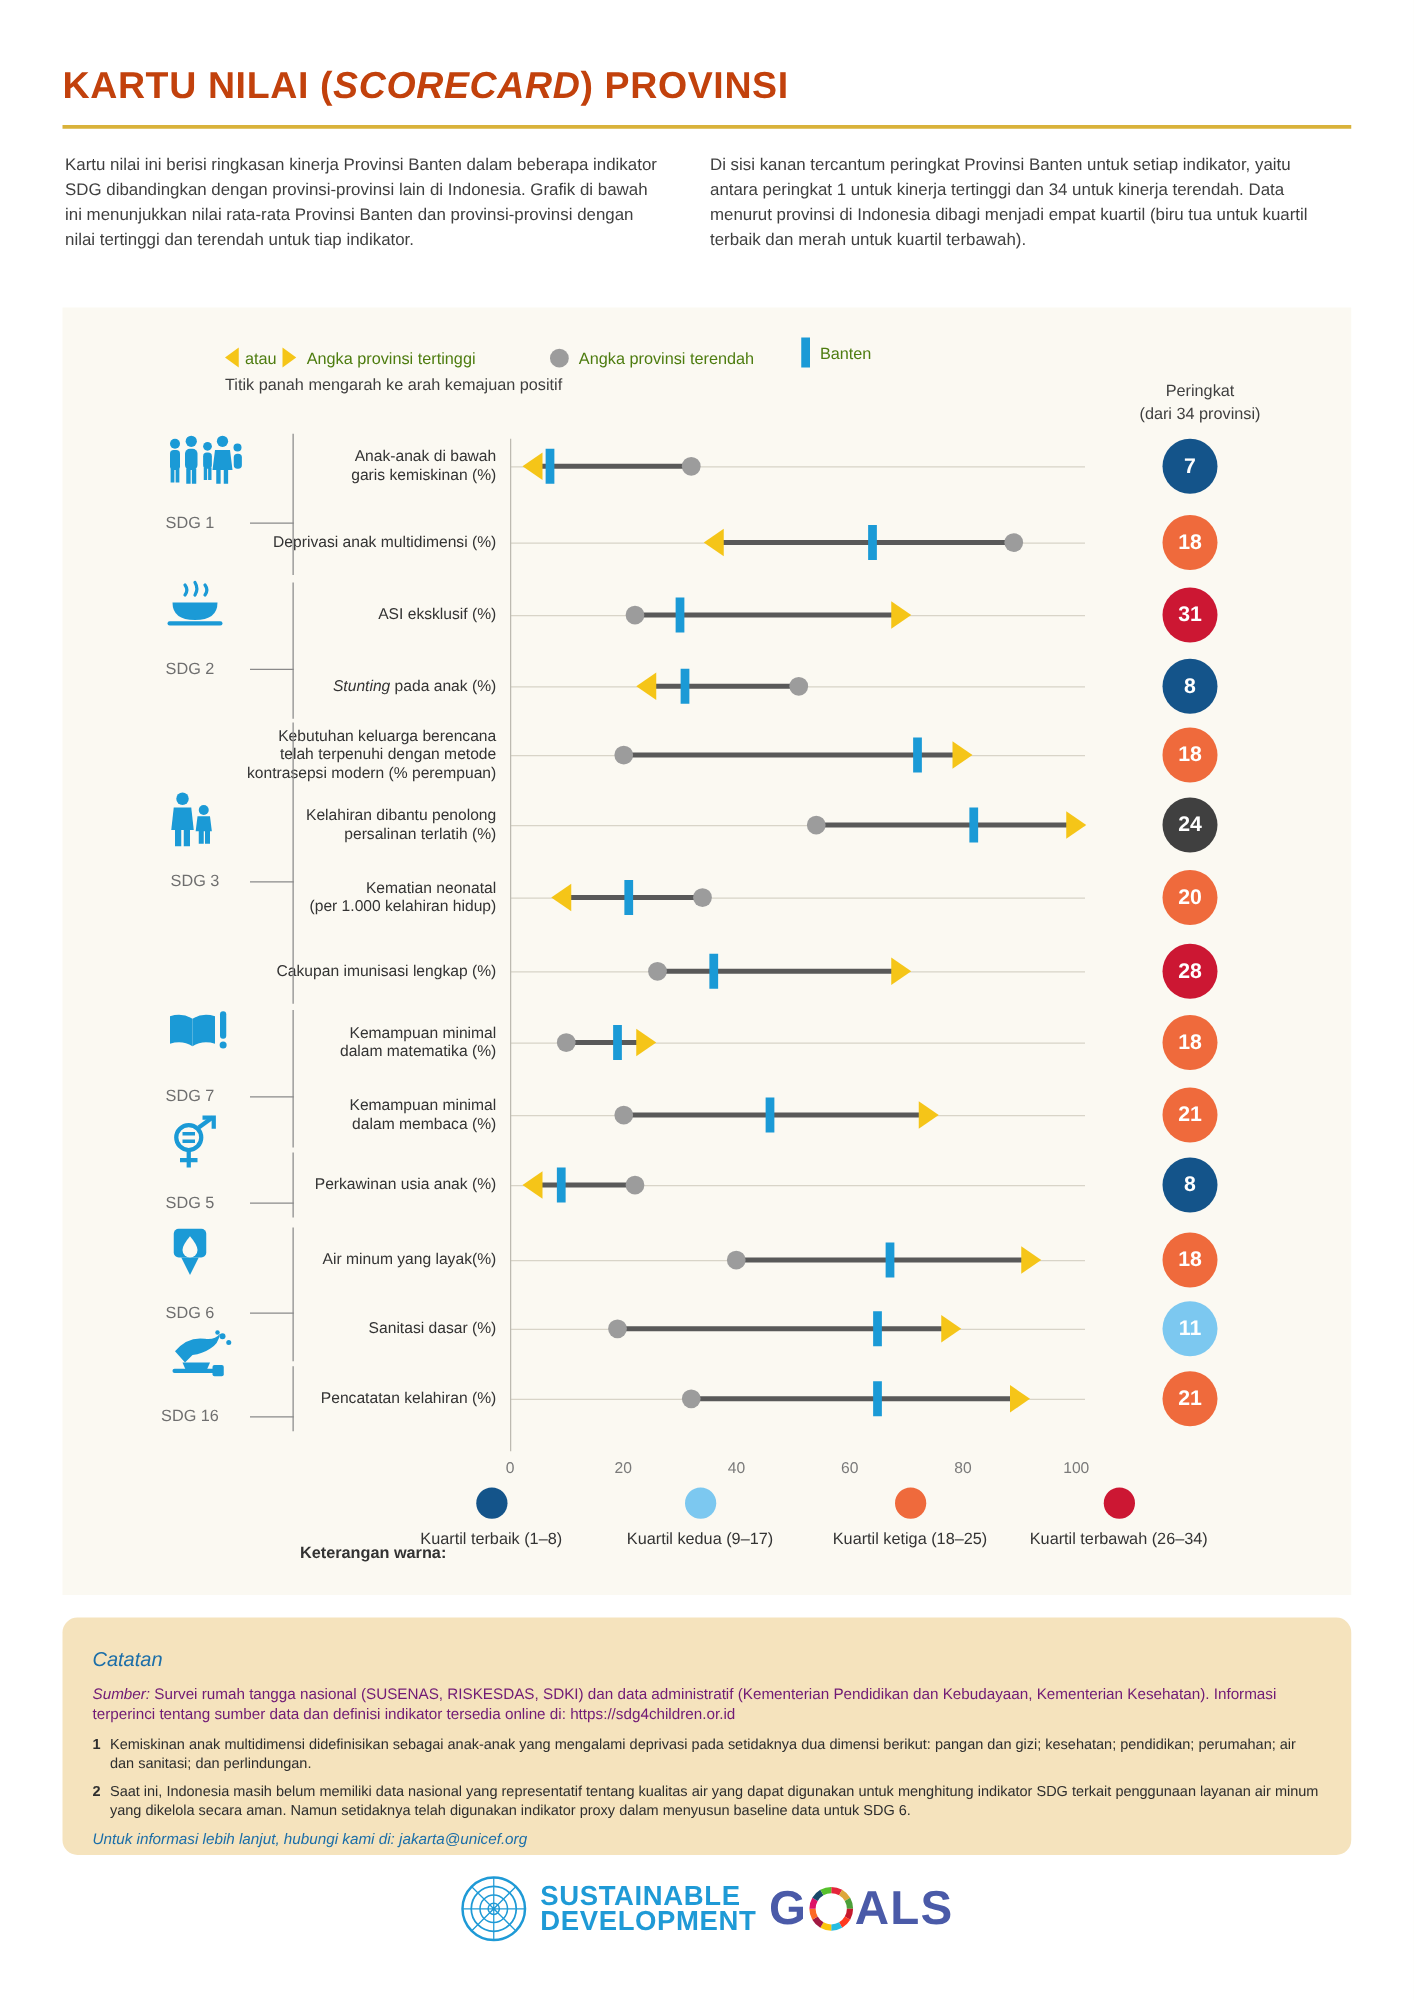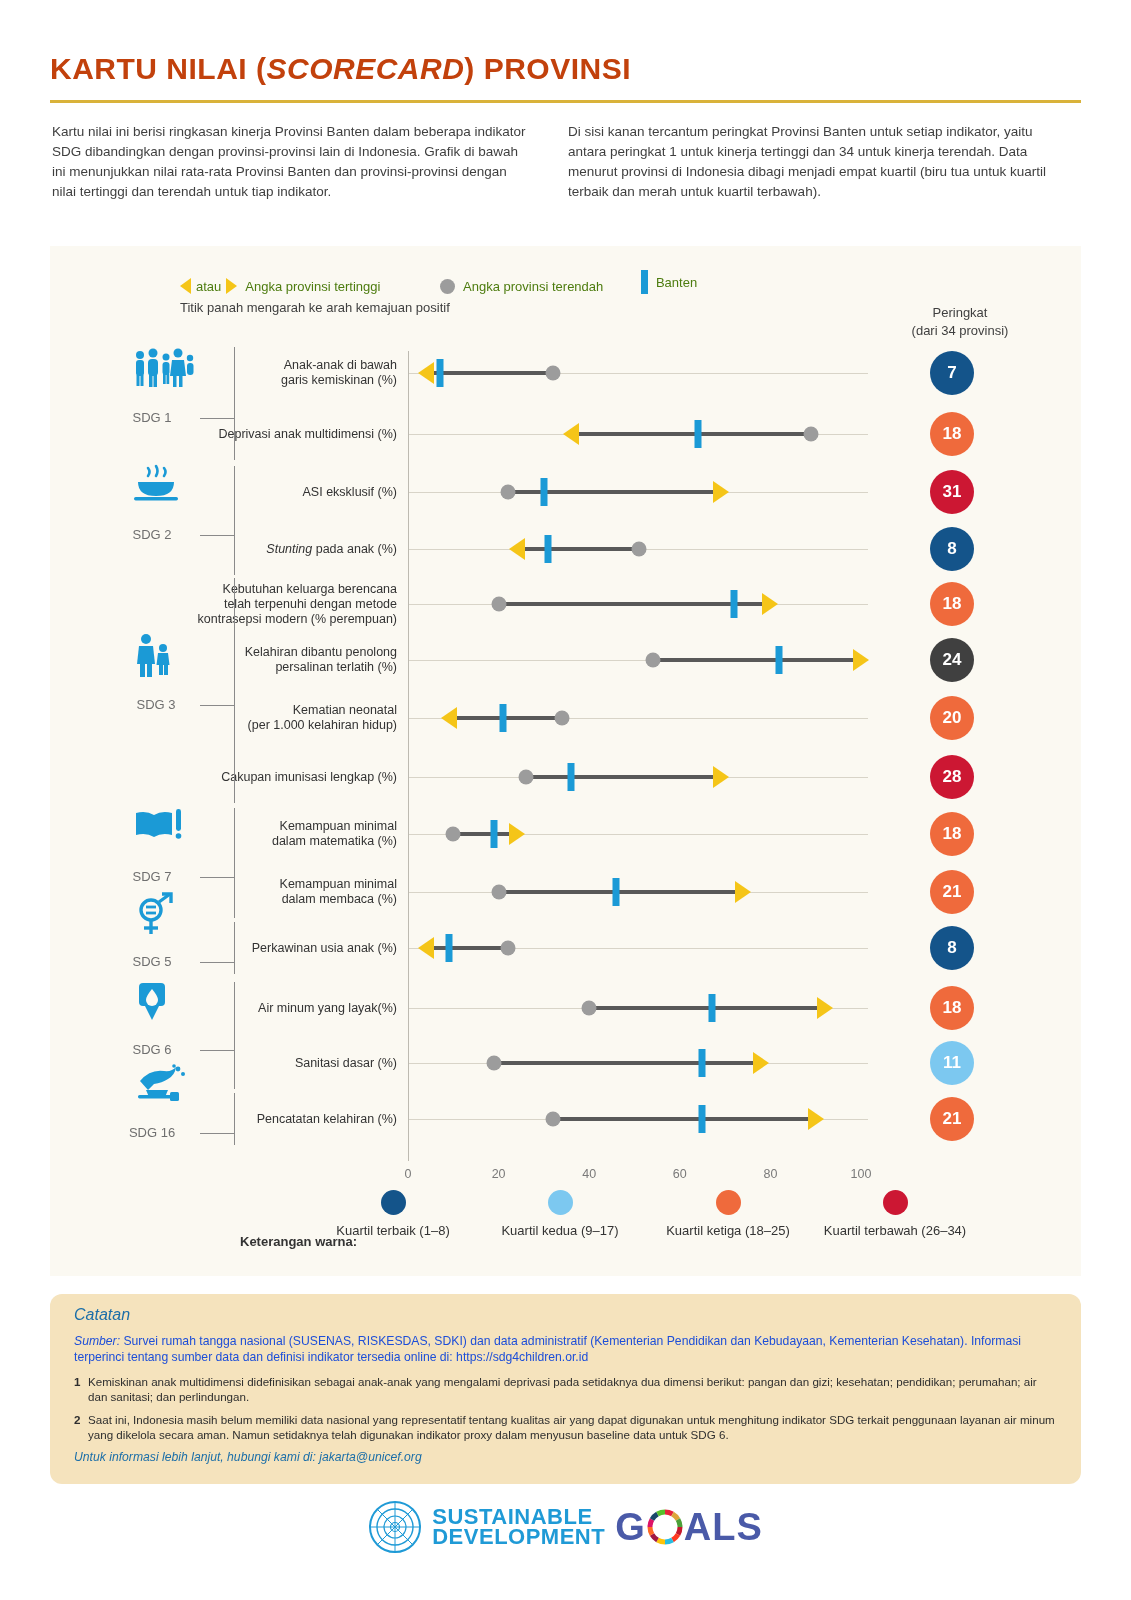--- a/index.html
+++ b/index.html
@@ -101,24 +101,24 @@
   
   .qlegend { position:absolute; left:0; top:944px; width:1031px; height:80px; }
   .q-title { position:absolute; left:190px; top:44px; font-size:13px; font-weight:bold; color:#333; }
   .q-item { position:absolute; top:0; width:190px; text-align:center; }
   .q-dot { width:25px;height:25px;border-radius:50%; margin:0 auto 8px; }
   .q-label { font-size:13px; color:#333; }
 
   
   .notes {
     position:absolute; left:50px; top:1294px; width:1031px; height:190px;
-    background:#f5e3bd; border-radius:12px; padding:12px 24px;
+    background:#f5e3bd; border-radius:12px; padding:26px 24px;
   }
   .notes-title { font-size:16px; font-style:italic; color:#1b6ea8; margin-bottom:9px; }
-  .notes-src { font-size:12.2px; line-height:16px; color:#1d4ed8; margin-bottom:9px; }
+  .notes-src { font-size:12.2px; line-height:16px; color:#701a75; margin-bottom:9px; }
   .notes-src i { font-style:italic; }
   .note-item { display:flex; font-size:11.6px; line-height:15px; color:#2e2e2e; margin-bottom:8px; }
   .note-num { font-weight:bold; width:14px; flex:none; }
   .notes-contact { font-size:12.2px; font-style:italic; color:#1b6ea8; margin-top:2px; }
 
   
   .sdglogo { position:absolute; left:0; top:1500px; width:1131px; text-align:center; }
   .sdglogo-inner { display:inline-flex; align-items:center; gap:10px; }
   .sdg-text { font-weight:bold; color:#1f9ad6; line-height:20px; font-size:22px; letter-spacing:0.5px; text-align:left;}
   .sdg-goals { font-weight:bold; font-size:38px; color:#4a5aa8; letter-spacing:1px; display:flex; align-items:center;}

